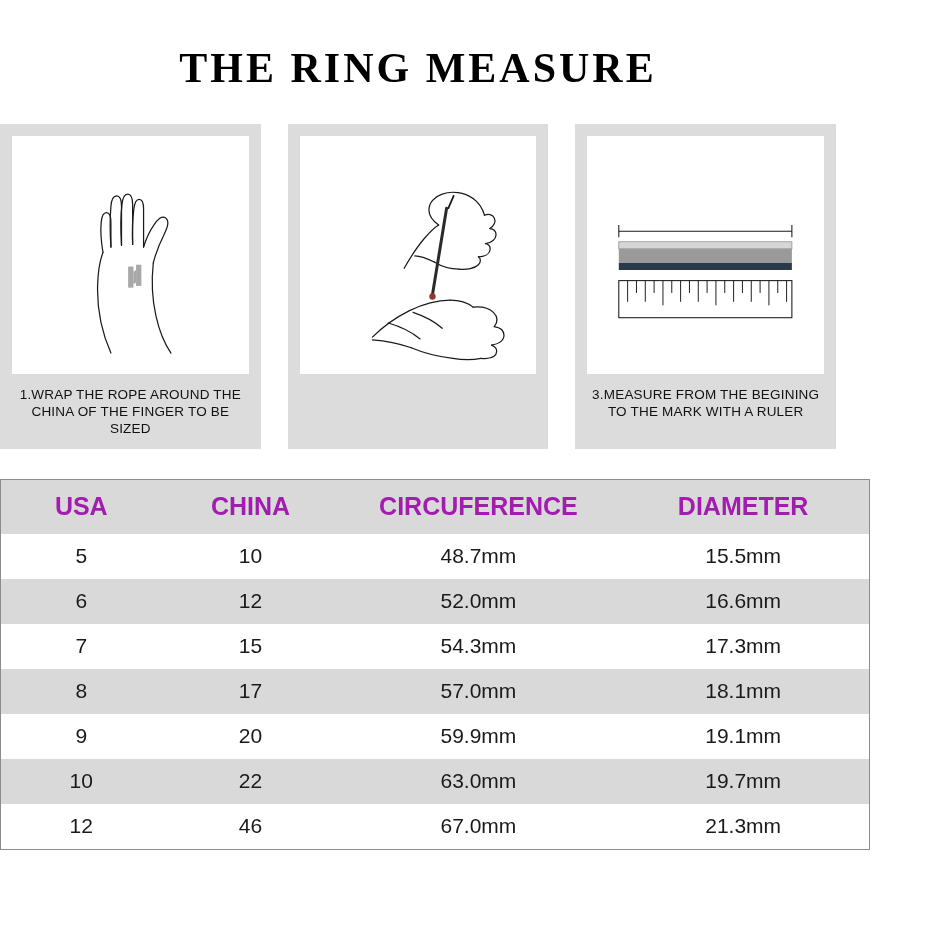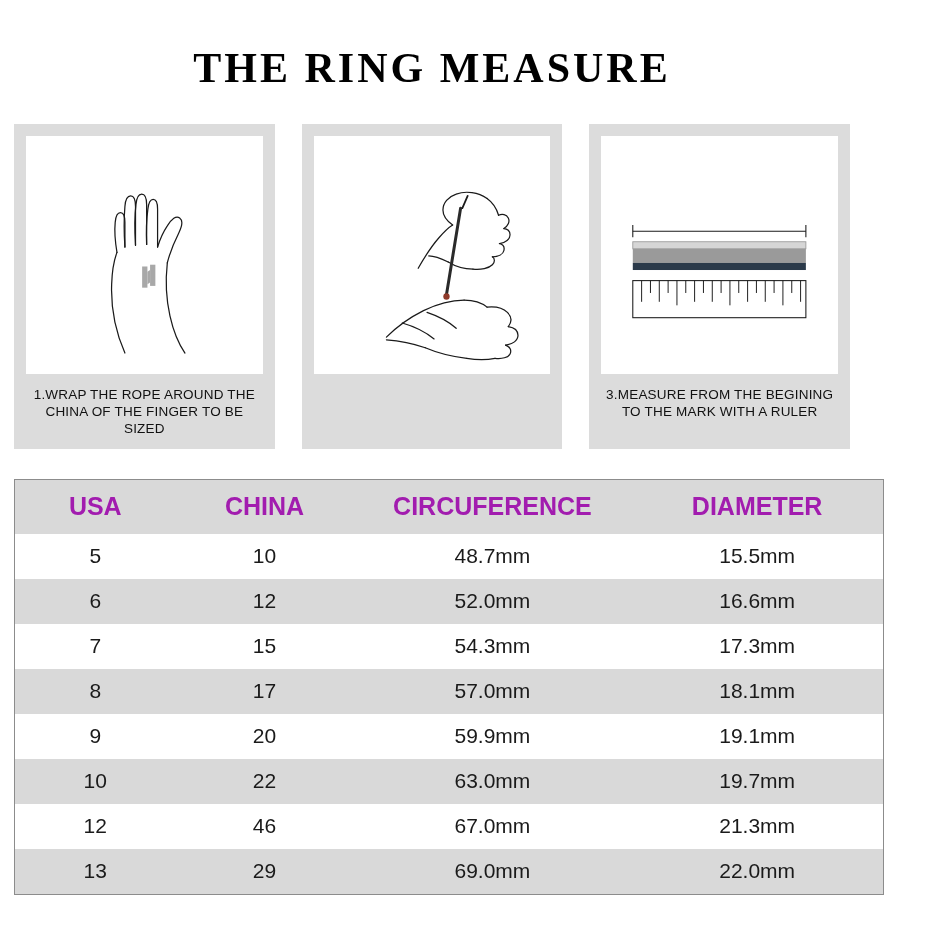--- a/index.html
+++ b/index.html
@@ -12,21 +12,20 @@
     height: 947px;
     font-family: "Liberation Sans", sans-serif;
     color: #1a1a1a;
     position: relative;
     overflow: hidden;
   }
   .page {
     width: 836px;
     height: 947px;
     position: relative;
-    margin-left: 14px;
   }
   .title {
     text-align: center;
     font-family: "Liberation Serif", serif;
     font-weight: bold;
     font-size: 42px;
     letter-spacing: 3px;
     margin: 0;
     padding-top: 44px;
     color: #000000;
@@ -257,23 +256,17 @@
           <td>22</td>
           <td>63.0mm</td>
           <td>19.7mm</td>
         </tr>
         <tr>
           <td>12</td>
           <td>46</td>
           <td>67.0mm</td>
           <td>21.3mm</td>
         </tr>
-        <tr>
-          <td>13</td>
-          <td>29</td>
-          <td>69.0mm</td>
-          <td>22.0mm</td>
-        </tr>
       </tbody>
     </table>
   </div>
 
 </div>
 
 </body></html>

